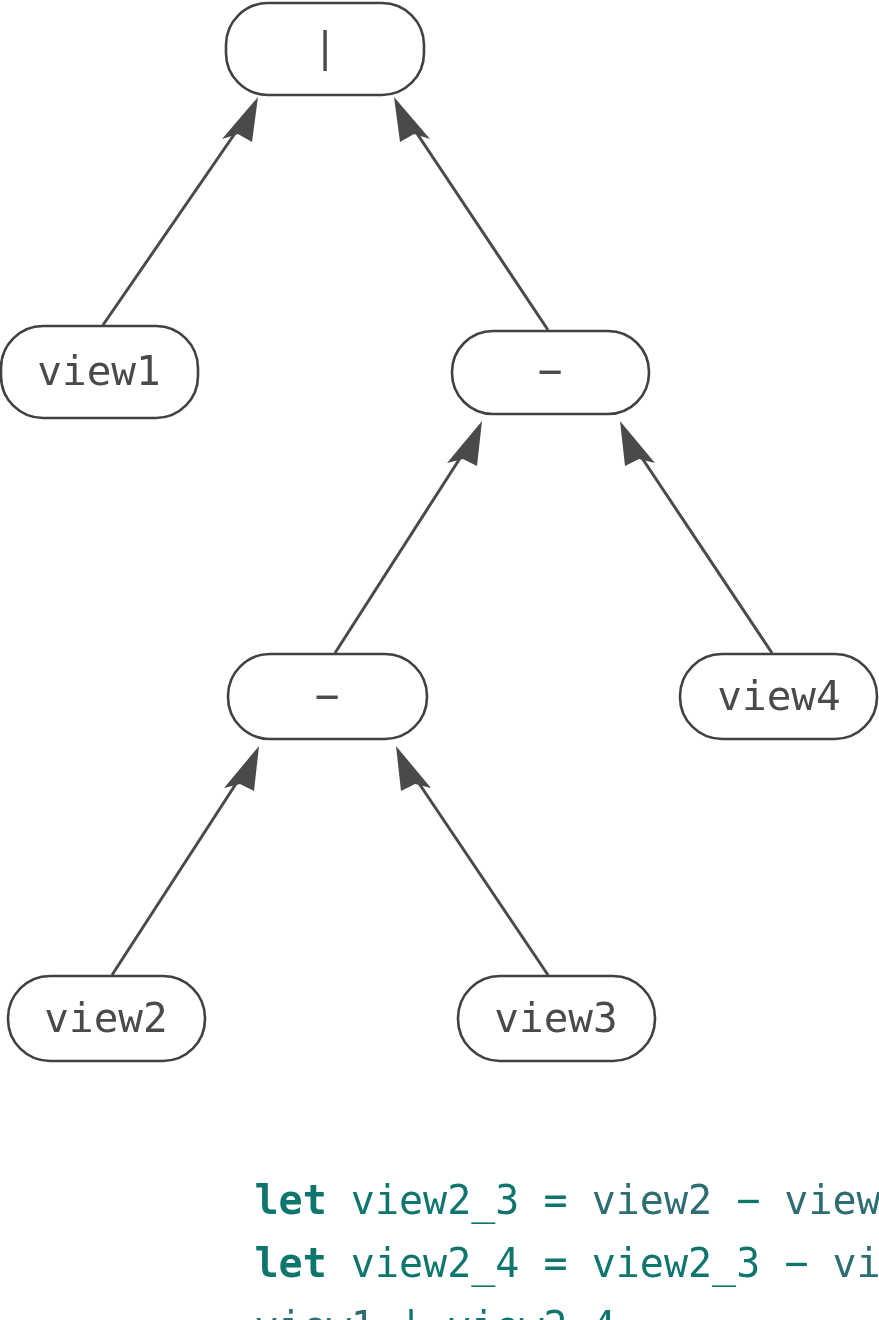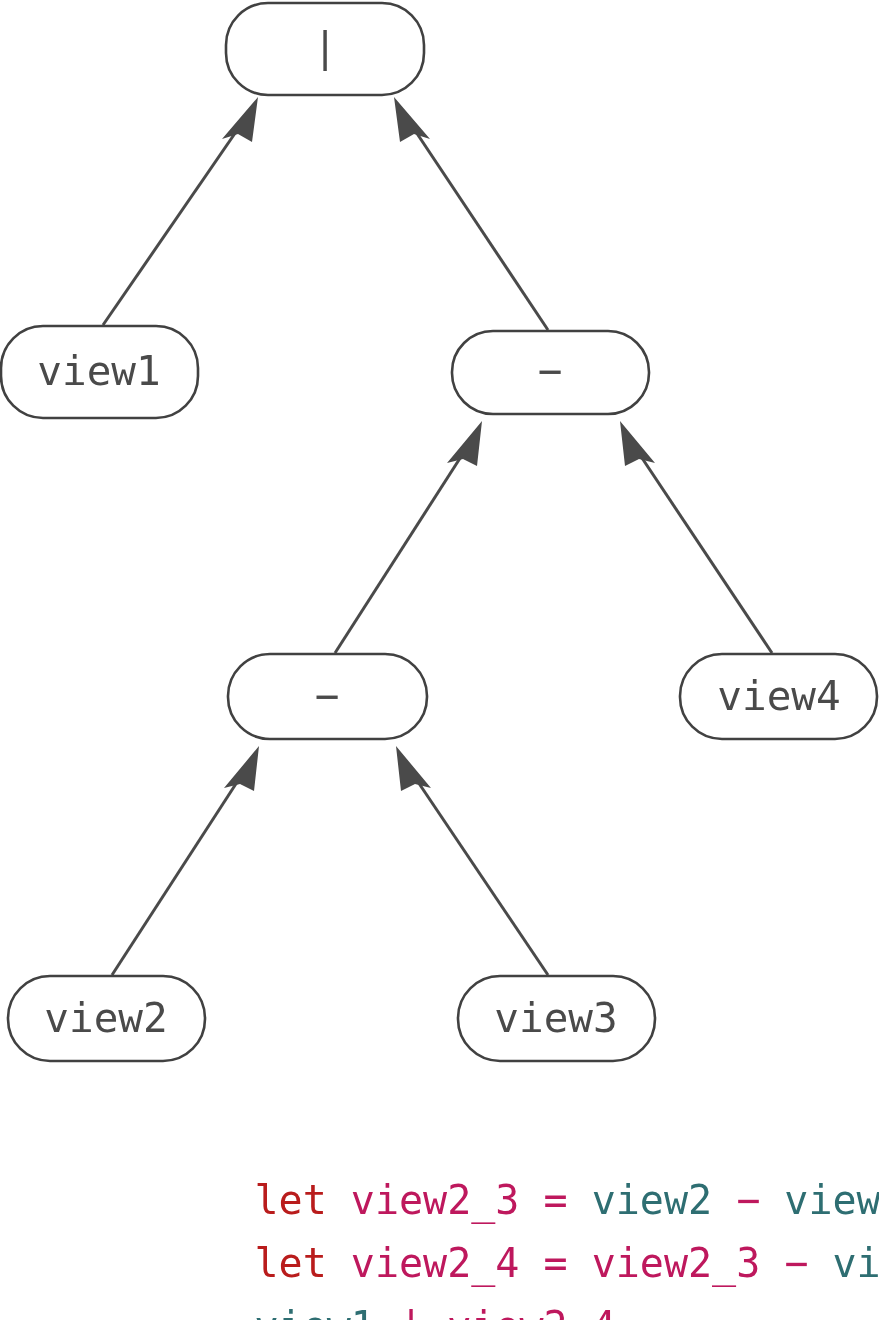--- a/index.html
+++ b/index.html
@@ -76,28 +76,28 @@
     line-height: 40px;
     white-space: pre;
     color: #1c1c1c;
   }
 
   .code-line-1 { top: 22px; }
   .code-line-2 { top: 85px; }
   .code-line-3 { top: 148px; }
 
   .tok-kw {
-    color: #b91c1c;
-    font-weight: normal;
+    color: #0f766e;
+    font-weight: bold;
   }
   .tok-ref {
     color: #2e6e72;
   }
   .tok-plain {
-    color: #be185d;
+    color: #0f766e;
   }
 </style>
 </head>
 <body>
 
 <div id="diagram-root">
 
   <svg id="tree-svg" viewBox="0 0 879 1110" xmlns="http://www.w3.org/2000/svg">
 
     <defs>

